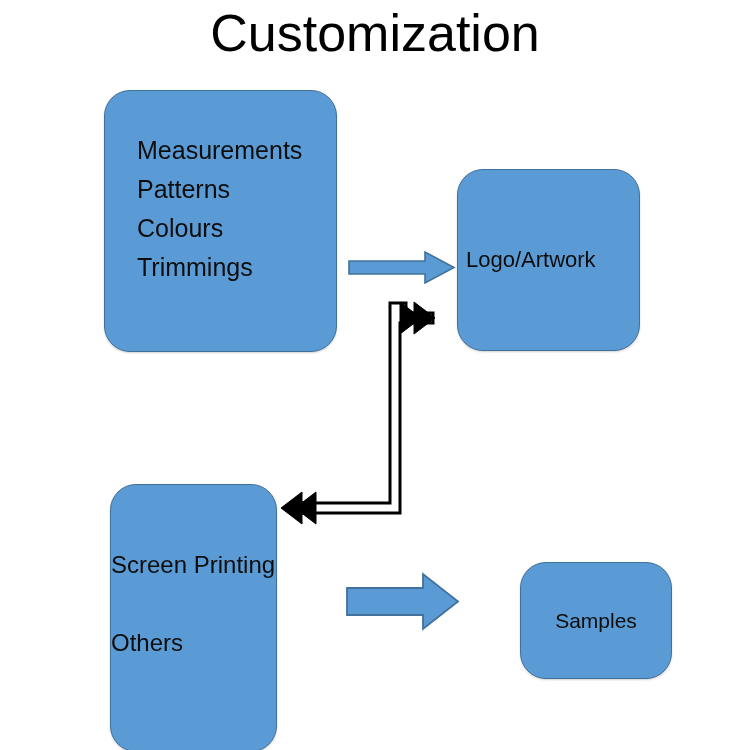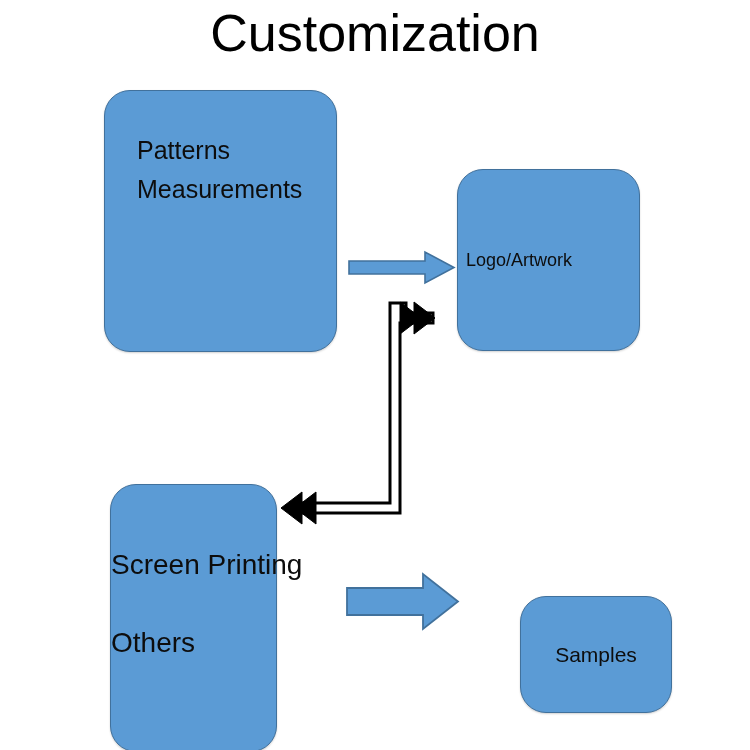--- a/index.html
+++ b/index.html
@@ -70,50 +70,49 @@
   #node-logo {
     left: 457px;
     top: 169px;
     width: 183px;
     height: 182px;
   }
   #node-logo .txt {
     left: 8px;
     top: 50%;
     transform: translateY(-50%);
-    font-size: 18px;
+    font-size: 22px;
     line-height: 30px;
   }
   
   #node-methods {
     left: 110px;
     top: 484px;
     width: 167px;
     height: 268px;
   }
   #node-methods .list {
     position: absolute;
     left: 0px;
     top: 41px;
     width: 240px;
   }
   #node-methods .list .txt {
     position: relative;
     display: block;
-    font-size: 28px;
+    font-size: 24px;
     line-height: 78px;
     white-space: nowrap;
   }
   
   #node-samples {
     left: 520px;
     top: 562px;
     width: 152px;
     height: 117px;
-    margin-top: 34px;
   }
   #node-samples .txt {
     left: 0;
     right: 0;
     top: 50%;
     transform: translateY(-50%);
     text-align: center;
     font-size: 21px;
     line-height: 26px;
   }
@@ -136,22 +135,24 @@
 </style>
 </head>
 <body>
 
 <div id="canvas">
 
   <div id="title">Customization</div>
 
   <div class="node" id="node-requirements">
     <div class="list">
+      <span class="txt">Measurements</span>
       <span class="txt">Patterns</span>
-      <span class="txt">Measurements</span>
+      <span class="txt">Colours</span>
+      <span class="txt">Trimmings</span>
     </div>
   </div>
 
   <div class="node" id="node-logo">
     <span class="txt">Logo/Artwork</span>
   </div>
 
   <div class="node" id="node-methods">
     <div class="list">
       <span class="txt">Screen Printing</span>

